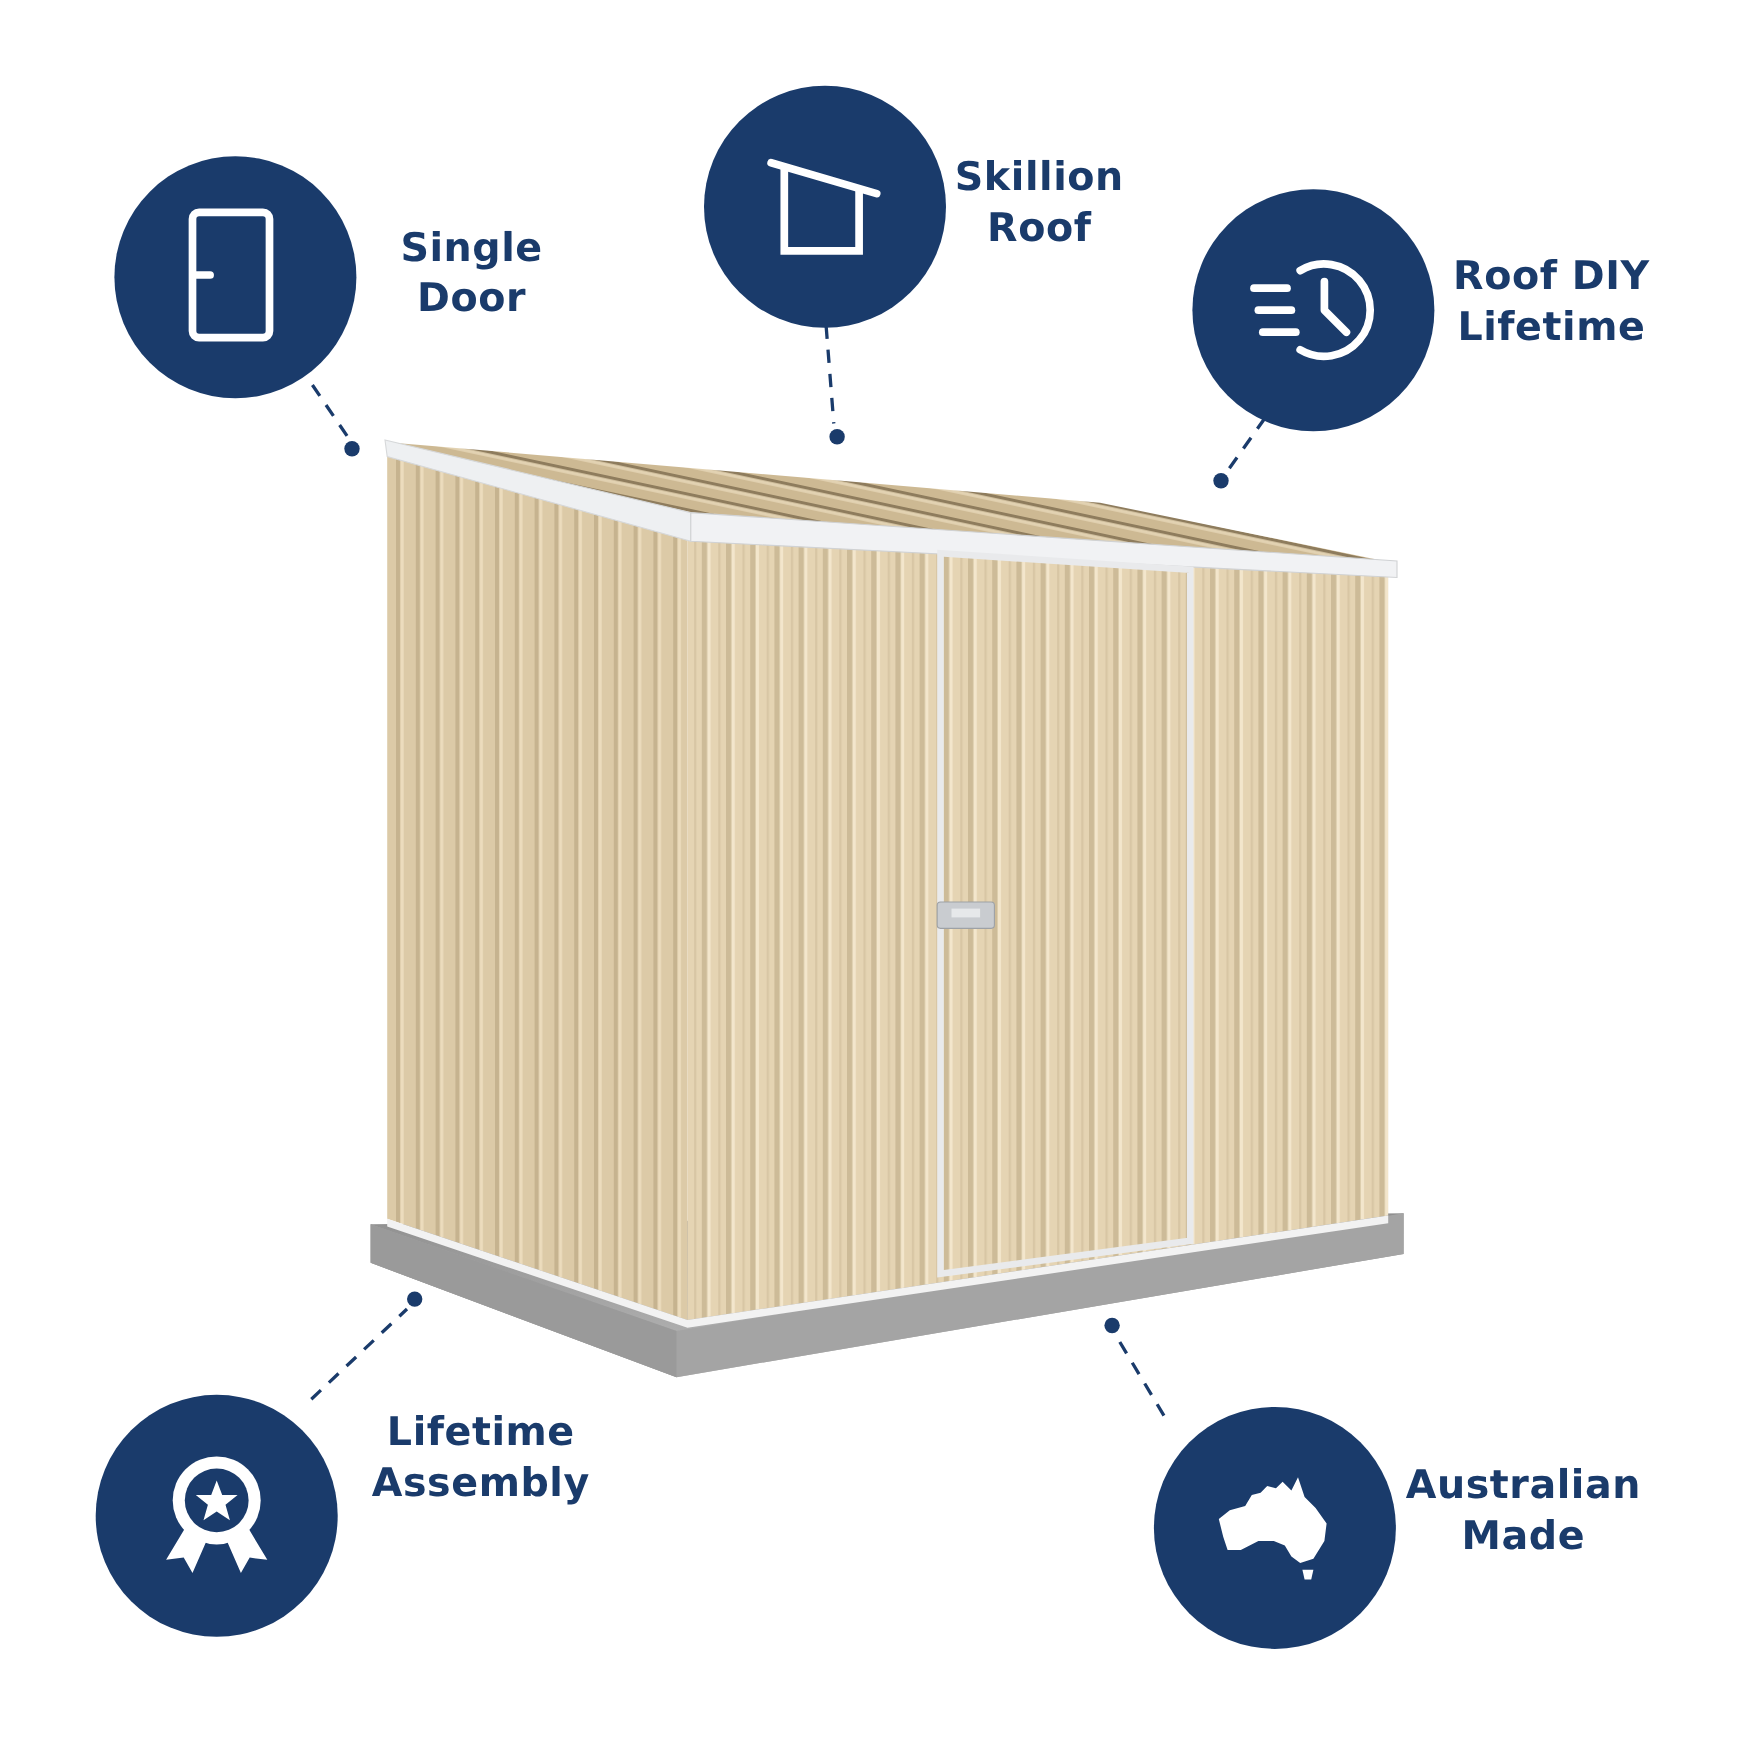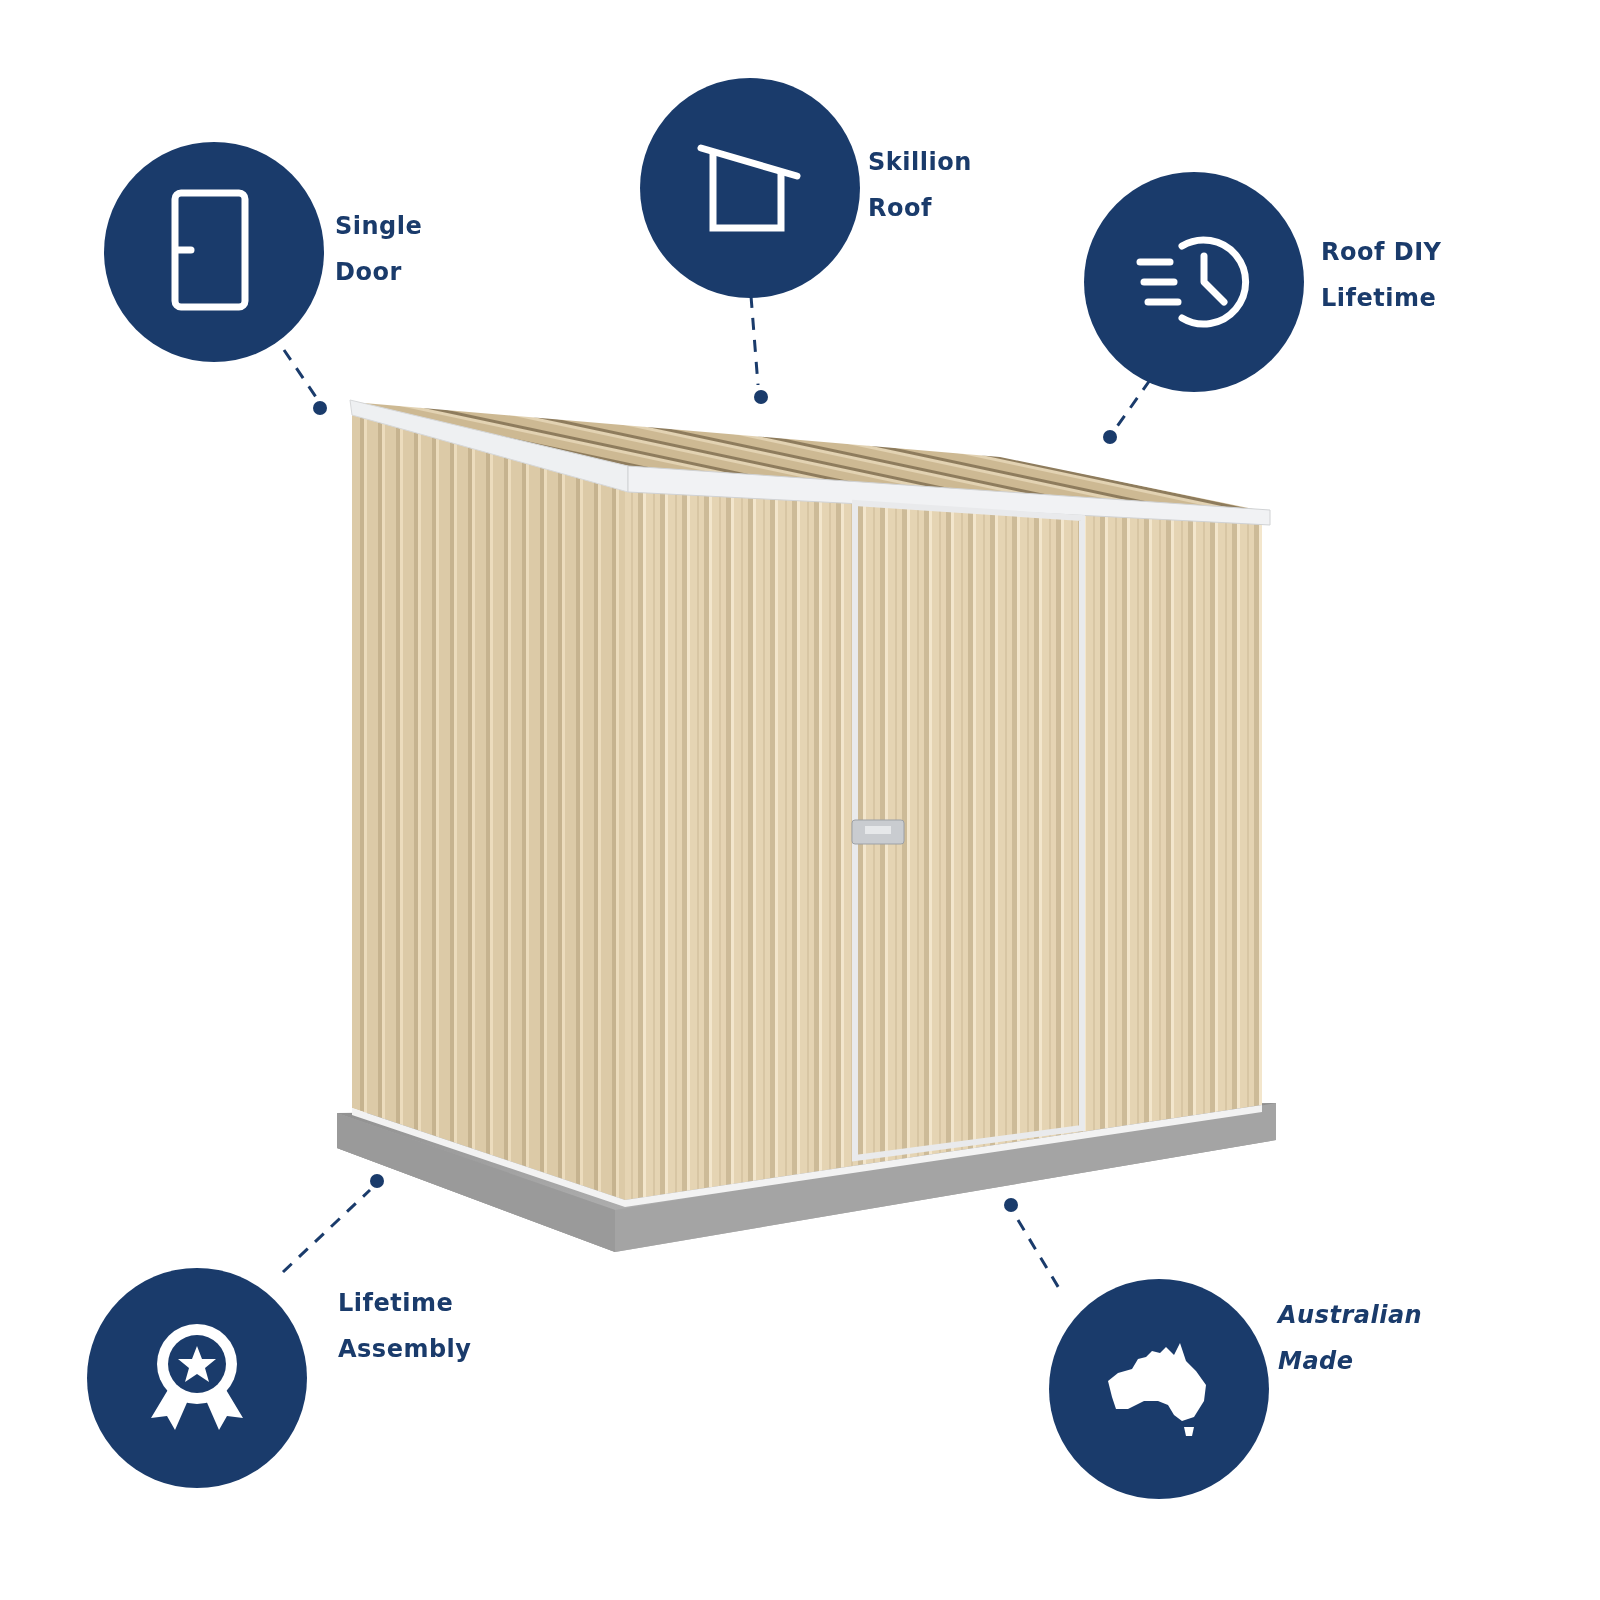--- a/index.html
+++ b/index.html
@@ -8,21 +8,21 @@
       position: relative; overflow: hidden;
       font-family: "DejaVu Sans", "Liberation Sans", sans-serif;
     }
     .layer { position: absolute; left: 0; top: 0; width: 1600px; height: 1600px; }
     .badge {
       position: absolute; border-radius: 50%; background: #1a3b6b;
       display: flex; align-items: center; justify-content: center;
     }
     .label {
       position: absolute; color: #1a3b6b; font-weight: bold;
-      font-size: 24px; line-height: 46px; letter-spacing: 0.5px;
+      font-size: 36px; line-height: 46px; letter-spacing: 0.5px; text-align: center;
     }
     .label span { display: block; white-space: nowrap; }
   </style>
 </head>
 <body>
 
 <svg class="layer" viewBox="0 0 1600 1600" xmlns="http://www.w3.org/2000/svg">
   <defs>
     <pattern id="ribs" x="0" y="0" width="22" height="10" patternUnits="userSpaceOnUse">
       <rect width="22" height="10" fill="#e5d4b3"></rect>
@@ -84,21 +84,21 @@
     <circle cx="1011" cy="1205" r="7"></circle>
   </g>
 </svg>
 
 <div class="badge" style="left:104px;top:142px;width:220px;height:220px;">
   <svg width="90" height="130" viewBox="0 0 90 130">
     <rect x="6" y="6" width="70" height="114" rx="6" fill="none" stroke="#ffffff" stroke-width="7"></rect>
     <line x1="9" y1="63" x2="22" y2="63" stroke="#ffffff" stroke-width="7" stroke-linecap="round"></line>
   </svg>
 </div>
-<div class="label" style="left:335px;top:203px;">
+<div class="label" style="left:364px;top:203px;">
   <span>Single</span>
   <span>Door</span>
 </div>
 
 <div class="badge" style="left:640px;top:78px;width:220px;height:220px;">
   <svg width="110" height="100" viewBox="0 0 110 100">
     <line x1="6" y1="10" x2="102" y2="38" stroke="#ffffff" stroke-width="7" stroke-linecap="round"></line>
     <polyline points="18,15 18,90 86,90 86,33" fill="none" stroke="#ffffff" stroke-width="7"></polyline>
   </svg>
 </div>
@@ -134,16 +134,16 @@
   <span>Lifetime</span>
   <span>Assembly</span>
 </div>
 
 <div class="badge" style="left:1049px;top:1279px;width:220px;height:220px;">
   <svg width="110" height="100" viewBox="0 0 110 100">
     <path d="M4,42 L14,34 L28,30 L34,20 L42,18 L48,12 L56,14 L62,8 L70,16 L76,4 L82,22 L92,32 L102,46 L100,62 L90,78 L78,82 L70,76 L64,66 L54,62 L40,62 L24,70 L12,70 L8,58 Z" fill="#ffffff"></path>
     <path d="M80,88 L90,88 L88,97 L82,97 Z" fill="#ffffff"></path>
   </svg>
 </div>
-<div class="label" style="left:1278px;top:1292px;font-style:italic;">
+<div class="label" style="left:1278px;top:1328px;">
   <span>Australian</span>
   <span>Made</span>
 </div>
 
 </body></html>

